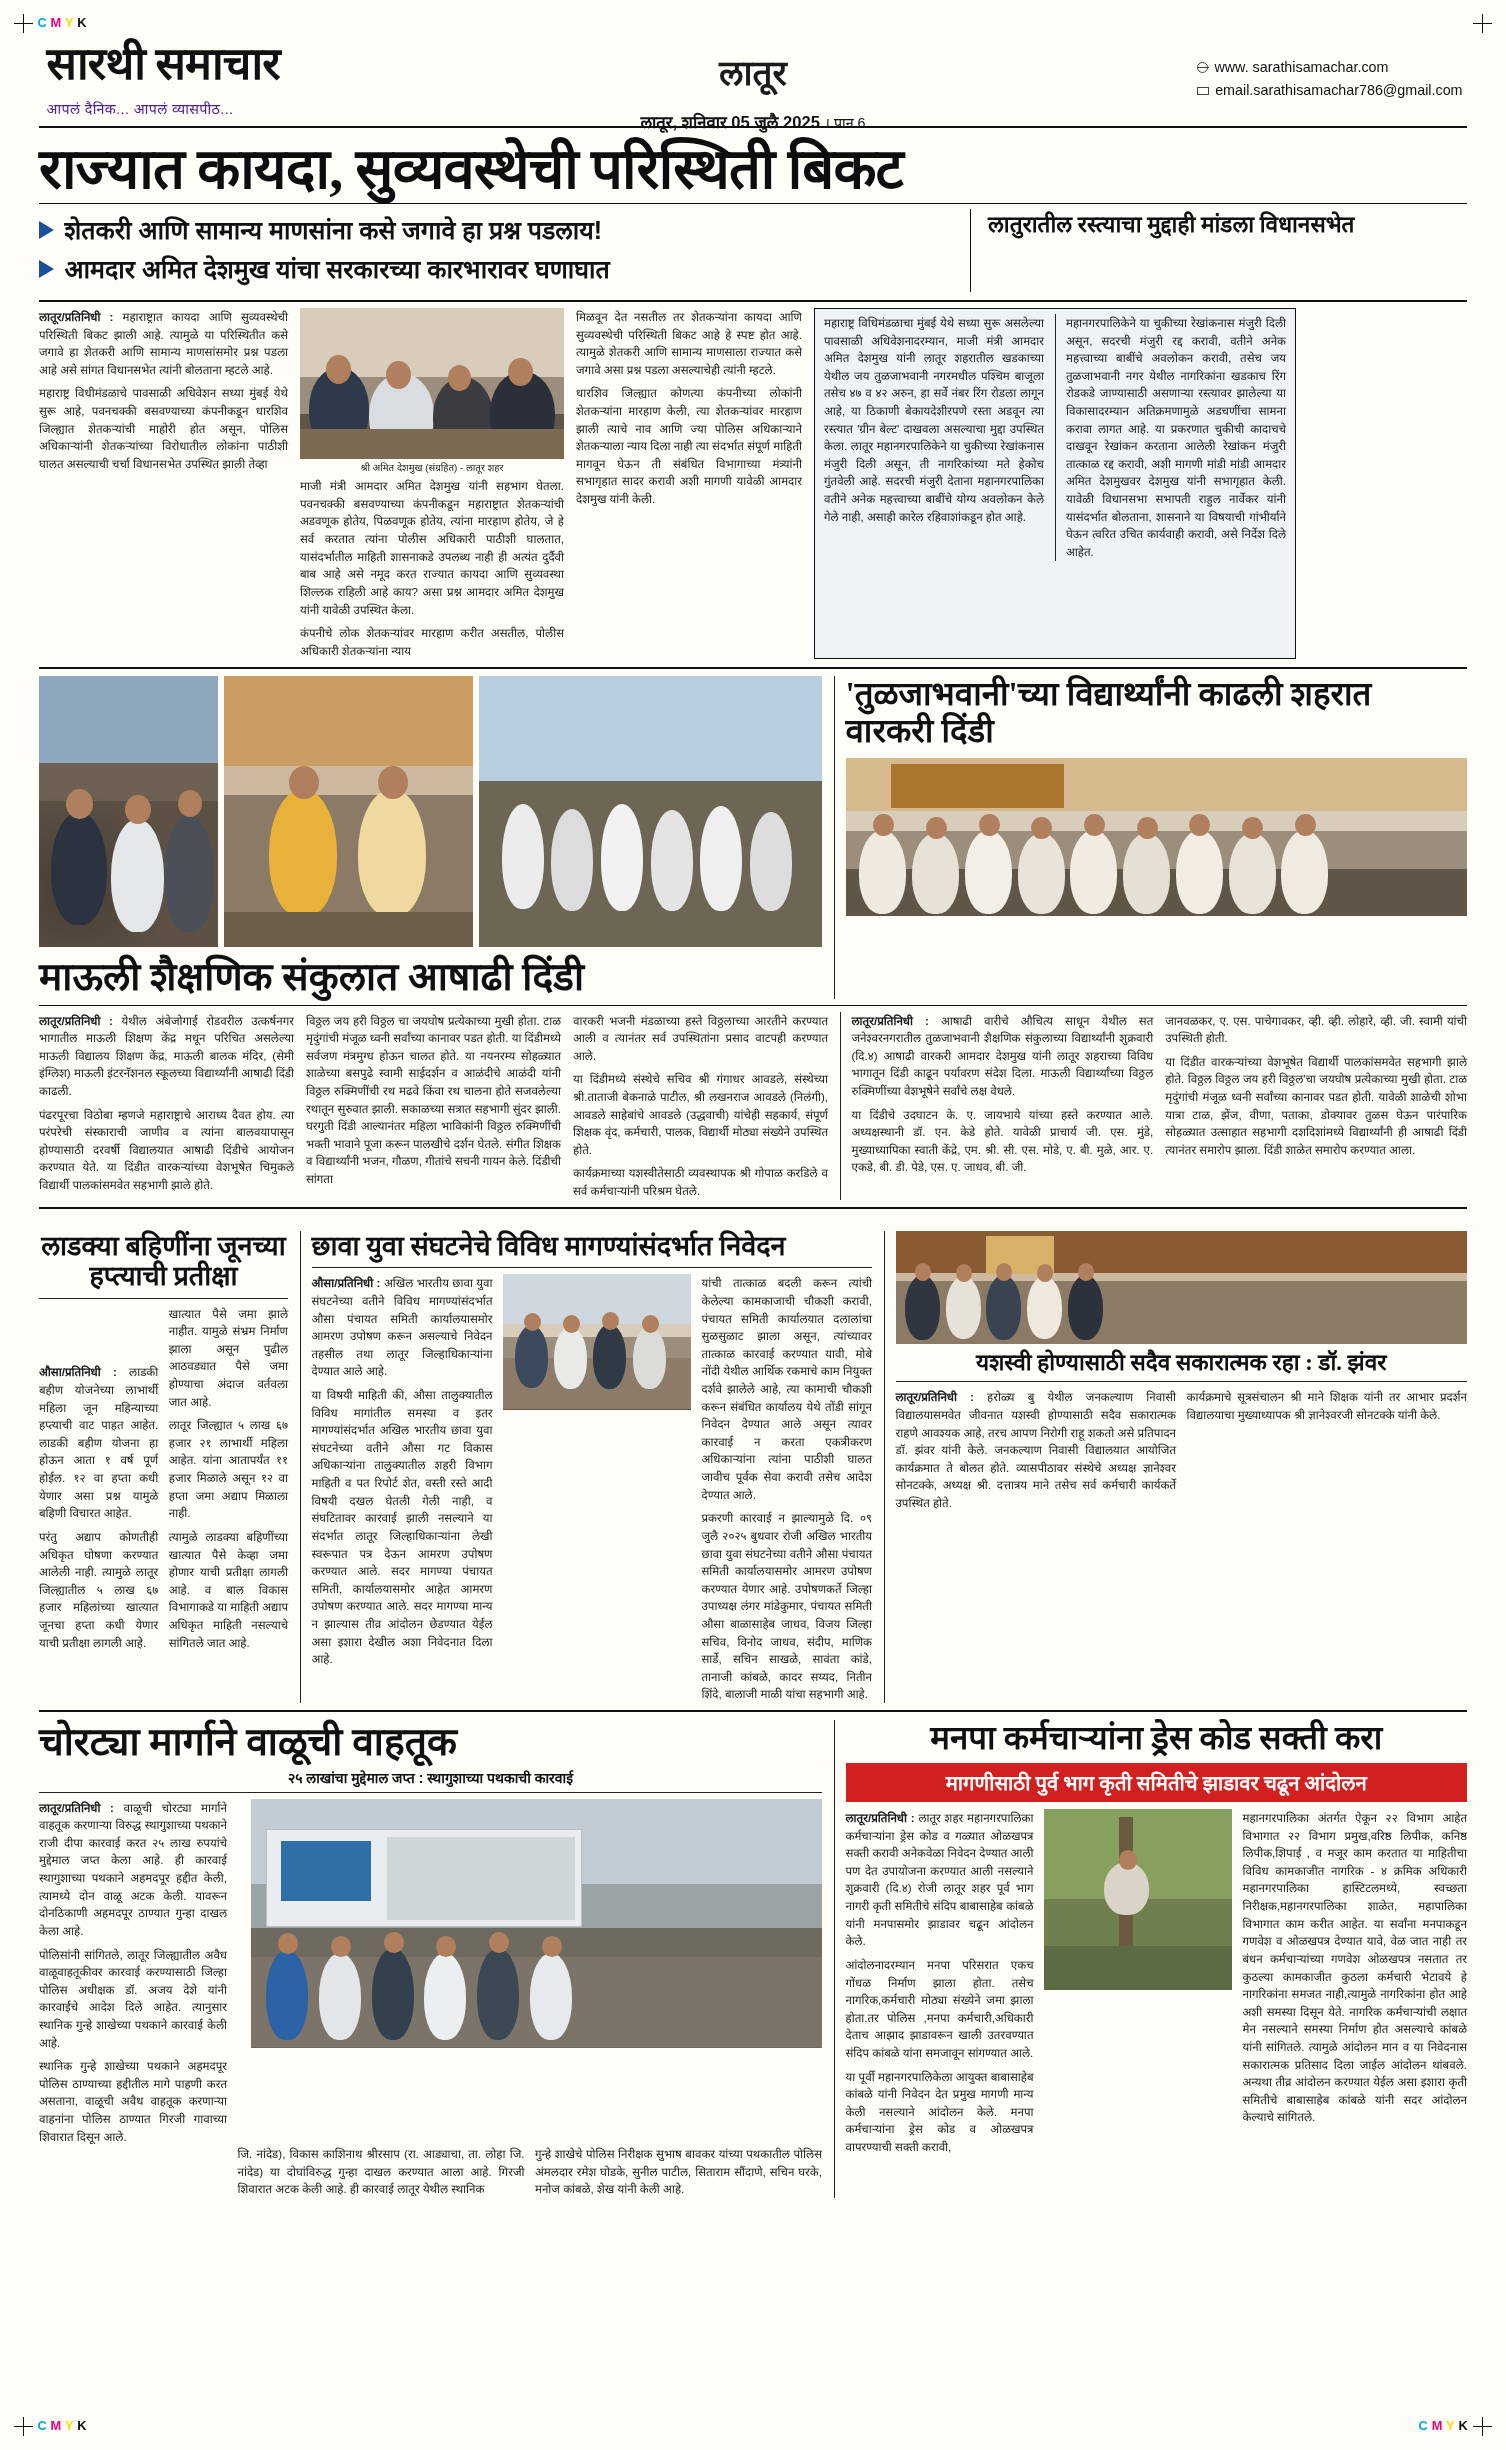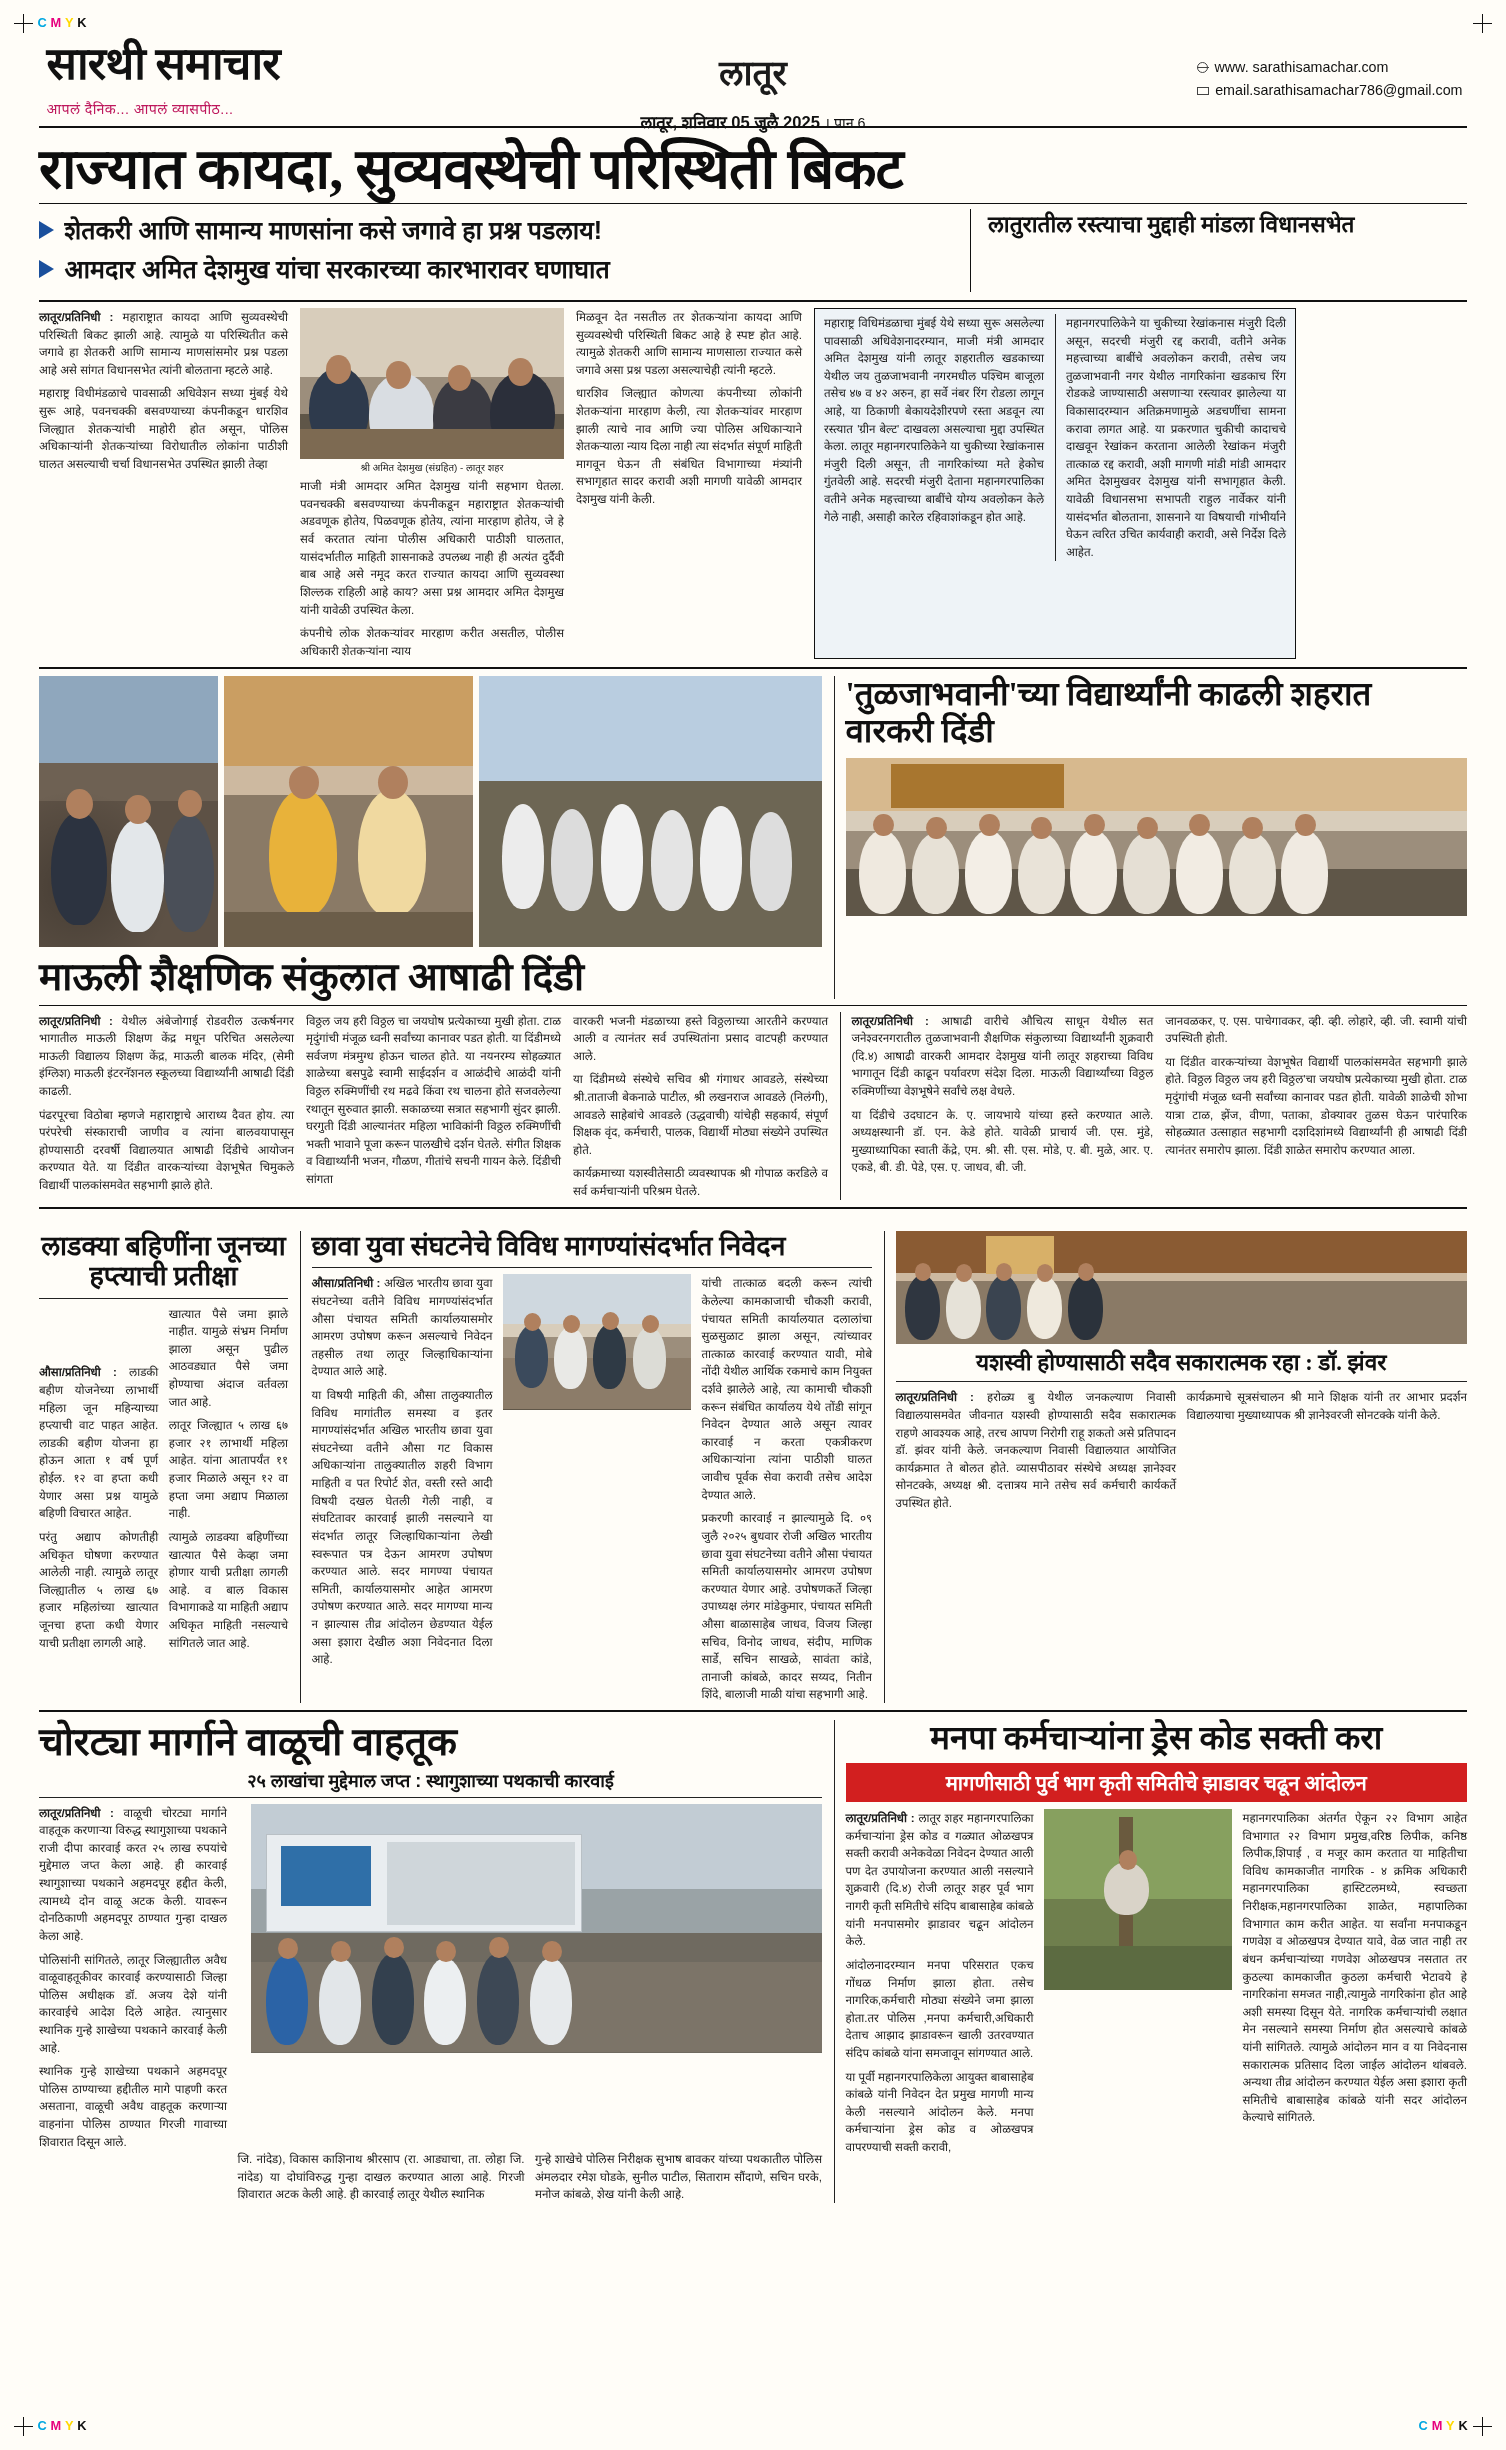--- a/index.html
+++ b/index.html
@@ -34,21 +34,21 @@
   .sheet { position:absolute; left:39px; top:39px; width:1428px; height:2372px; }
 
   
   .masthead { position:relative; height:89px; border-bottom:2.3px solid #111; }
   .mast-left { position:absolute; left:7.5px; top:3px; }
   .mast-title {
     font-family:"Liberation Serif", "DejaVu Serif", serif;
     font-size:45px; font-weight:bold; letter-spacing:-0.8px; line-height:1;
     color:#111;
   }
-  .mast-sub { font-size:14.3px; color:#be185d; margin-top:12px; letter-spacing:0.4px; }
+  .mast-sub { font-size:14.3px; color:#4c1d95; margin-top:12px; letter-spacing:0.4px; }
   .mast-center { position:absolute; left:50%; top:9px; transform:translateX(-50%); text-align:center; }
   .mast-city {
     font-family:"Liberation Serif", serif;
     font-size:35px; font-weight:bold; color:#1b1b1b;
   }
   .mast-date { font-size:16.6px; font-weight:bold; margin-top:15px; white-space:nowrap; }
   .mast-date .pan { font-weight:normal; font-size:14.3px; }
   .mast-right { position:absolute; right:4.5px; top:16.6px; text-align:left; font-size:14.3px; line-height:1.65; }
   .mast-right .ln { display:flex; align-items:center; gap:6px; }
   .globe-ic { width:11.3px; height:11.3px; border:1.2px solid #444; border-radius:50%; position:relative; flex:0 0 auto; }
@@ -116,21 +116,21 @@
   .center { text-align:center; }
 
   .byline { font-weight:bold; }
   .boxed { border:1.5px solid #111; padding:6px 7.5px; }
   .lightbox { background:#eef3f7; }
 
   .redbar {
     background:#d21f1f; color:#fff; font-weight:bold; font-size:20.3px;
     padding:5.3px 9px; text-align:center; font-family:"Liberation Serif", serif;
   }
-  .subline { font-size:18px; font-weight:bold; text-align:center; margin:4.5px 0 3px; }
+  .subline { font-size:14px; font-weight:bold; text-align:center; margin:4.5px 0 3px; }
 </style>
 </head>
 <body>
 
 <div class="page">
 
   <span class="regmark reg-tl"></span>
   <span class="regmark reg-tr"></span>
   <span class="regmark reg-bl"></span>
   <span class="regmark reg-br"></span>

